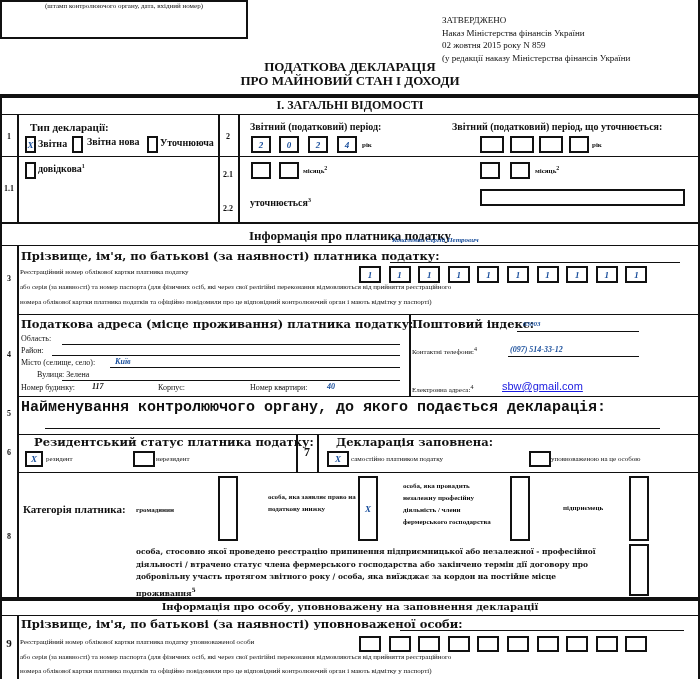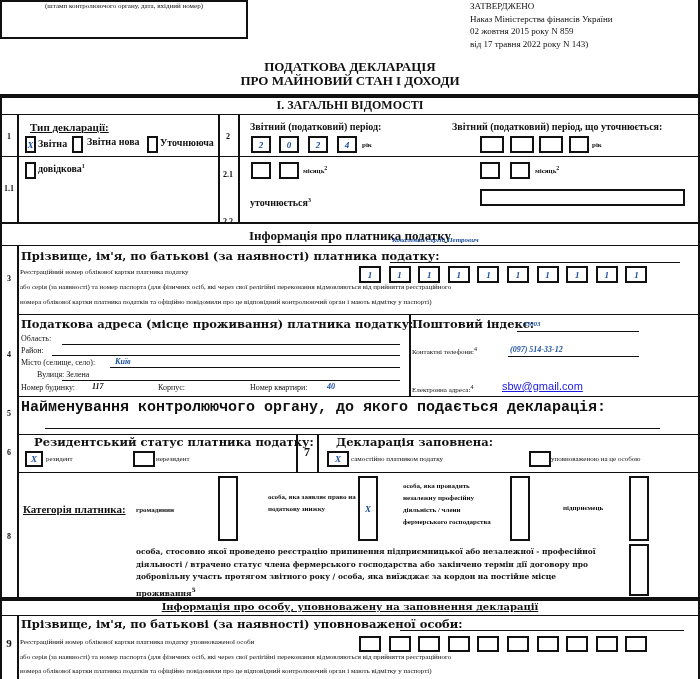--- a/index.html
+++ b/index.html
@@ -9,37 +9,37 @@
   .blue { color:#1a4f9c; font-style:italic; font-weight:bold; }
   .box { position:absolute; border:2px solid #111; box-sizing:border-box; background:#fff; display:flex; align-items:center; justify-content:center; font-size:9px; }
   .hline { position:absolute; height:0; border-top:1.5px solid #111; }
   .vline { position:absolute; width:0; border-left:2px solid #111; }
   .frame { position:absolute; border:2px solid #111; box-sizing:border-box; }
   sup { font-size:6px; }
   .t7 { font-size:7px; }
   .t8 { font-size:8px; }
   .t9 { font-size:9px; }
   .t10 { font-size:10px; }
-  .t11 { font-size:11px;text-decoration:underline; }
+  .t11 { font-size:11px; }
   .t12 { font-size:12px; }
   .t13 { font-size:13px; }
   .num { position:absolute; font-size:8px; font-weight:bold; width:14px; text-align:center; }
 </style>
 </head>
 <body>
 
 <div class="frame" style="left:0;top:0;width:248px;height:39px;">
   <div class="t7" style="text-align:center;">(штамп контролюючого органу, дата, вхідний номер)</div>
 </div>
 <div class="frame" style="left:0;top:0;width:700px;height:96px;border-top:none;border-left:none;"></div>
-<div class="abs t9" style="left:442px;top:0;line-height:12.5px;margin-left:28px;">
+<div class="abs t9" style="left:442px;top:14px;line-height:12.5px;">
   <div>ЗАТВЕРДЖЕНО</div>
   <div>Наказ Міністерства фінансів України</div>
   <div>02 жовтня 2015 року N 859</div>
-  <div>від 17 травня 2022 року N 143)</div>
+  <div>(у редакції наказу Міністерства фінансів України</div>
 </div>
 <div class="abs b" style="left:200px;width:300px;top:60px;text-align:center;font-size:13px;line-height:14px;">
   <div>ПОДАТКОВА ДЕКЛАРАЦІЯ</div>
   <div>ПРО МАЙНОВИЙ СТАН І ДОХОДИ</div>
 </div>
 
 <div class="frame" style="left:0;top:96px;width:700px;height:128px;"></div>
 <div class="abs b t12" style="left:0;width:700px;top:98px;text-align:center;">І. ЗАГАЛЬНІ ВІДОМОСТІ</div>
 <div class="hline" style="left:0;width:700px;top:114px;"></div>
 <div class="hline" style="left:0;width:700px;top:156px;"></div>
@@ -76,21 +76,21 @@
 <div class="abs b t7" style="left:592px;top:141px;">рік</div>
 
 <div class="num" style="left:221px;top:170px;">2.1</div>
 <div class="box" style="left:251px;top:162px;width:20px;height:17px;"></div>
 <div class="box" style="left:279px;top:162px;width:20px;height:17px;"></div>
 <div class="abs b t7" style="left:303px;top:165px;"><span>місяць</span><sup>2</sup></div>
 <div class="box" style="left:480px;top:162px;width:20px;height:17px;"></div>
 <div class="box" style="left:510px;top:162px;width:20px;height:17px;"></div>
 <div class="abs b t7" style="left:535px;top:165px;"><span>місяць</span><sup>2</sup></div>
 
-<div class="num" style="left:221px;top:217px;">2.2</div>
+<div class="num" style="left:221px;top:204px;">2.2</div>
 <div class="abs b t10" style="left:250px;top:193px;line-height:14px;">
   <div><span>уточнюється</span><sup>3</sup></div>
 </div>
 <div class="box" style="left:480px;top:189px;width:205px;height:17px;"></div>
 
 <div class="frame" style="left:0;top:224px;width:700px;height:375px;border-top:none;"></div>
 <div class="abs b t13" style="left:0;width:700px;top:228px;text-align:center;">Інформація про платника податку</div>
 <div class="hline" style="left:0;width:700px;top:245px;"></div>
 <div class="vline" style="left:17px;top:245px;height:354px;"></div>
 

